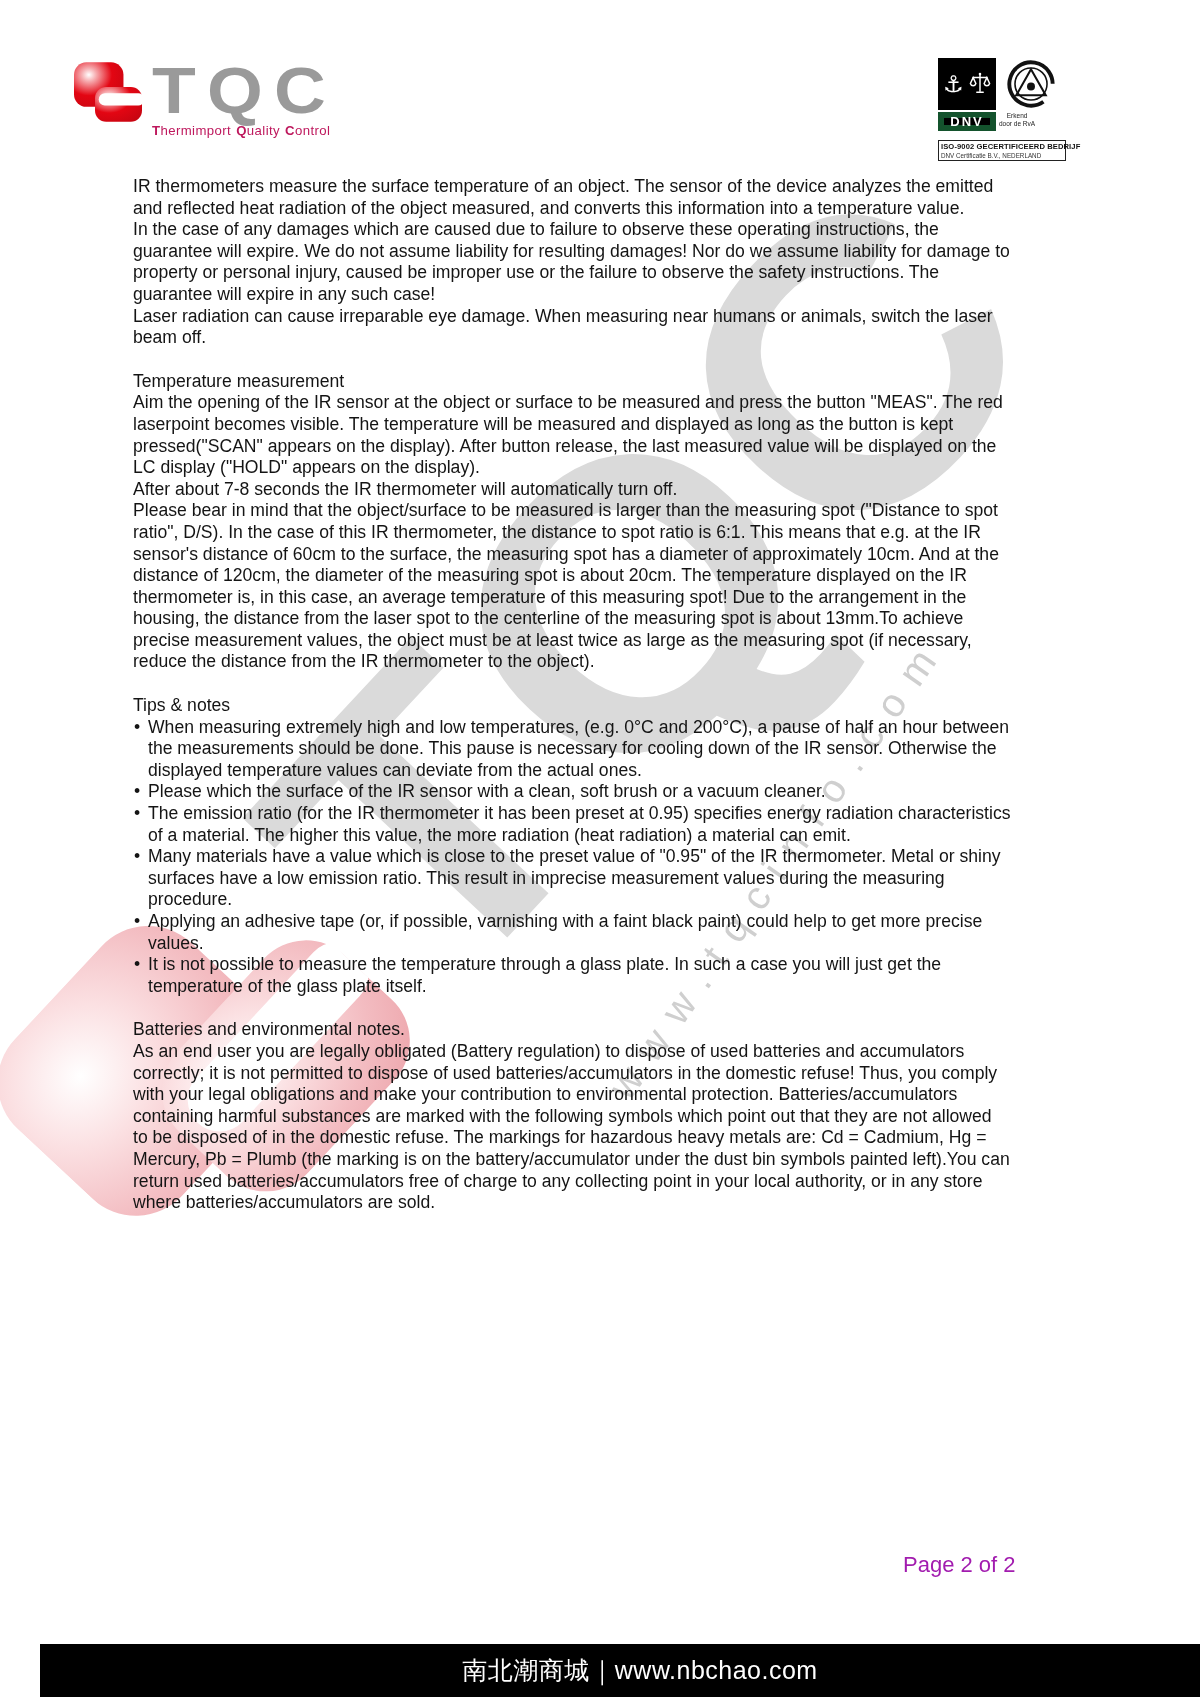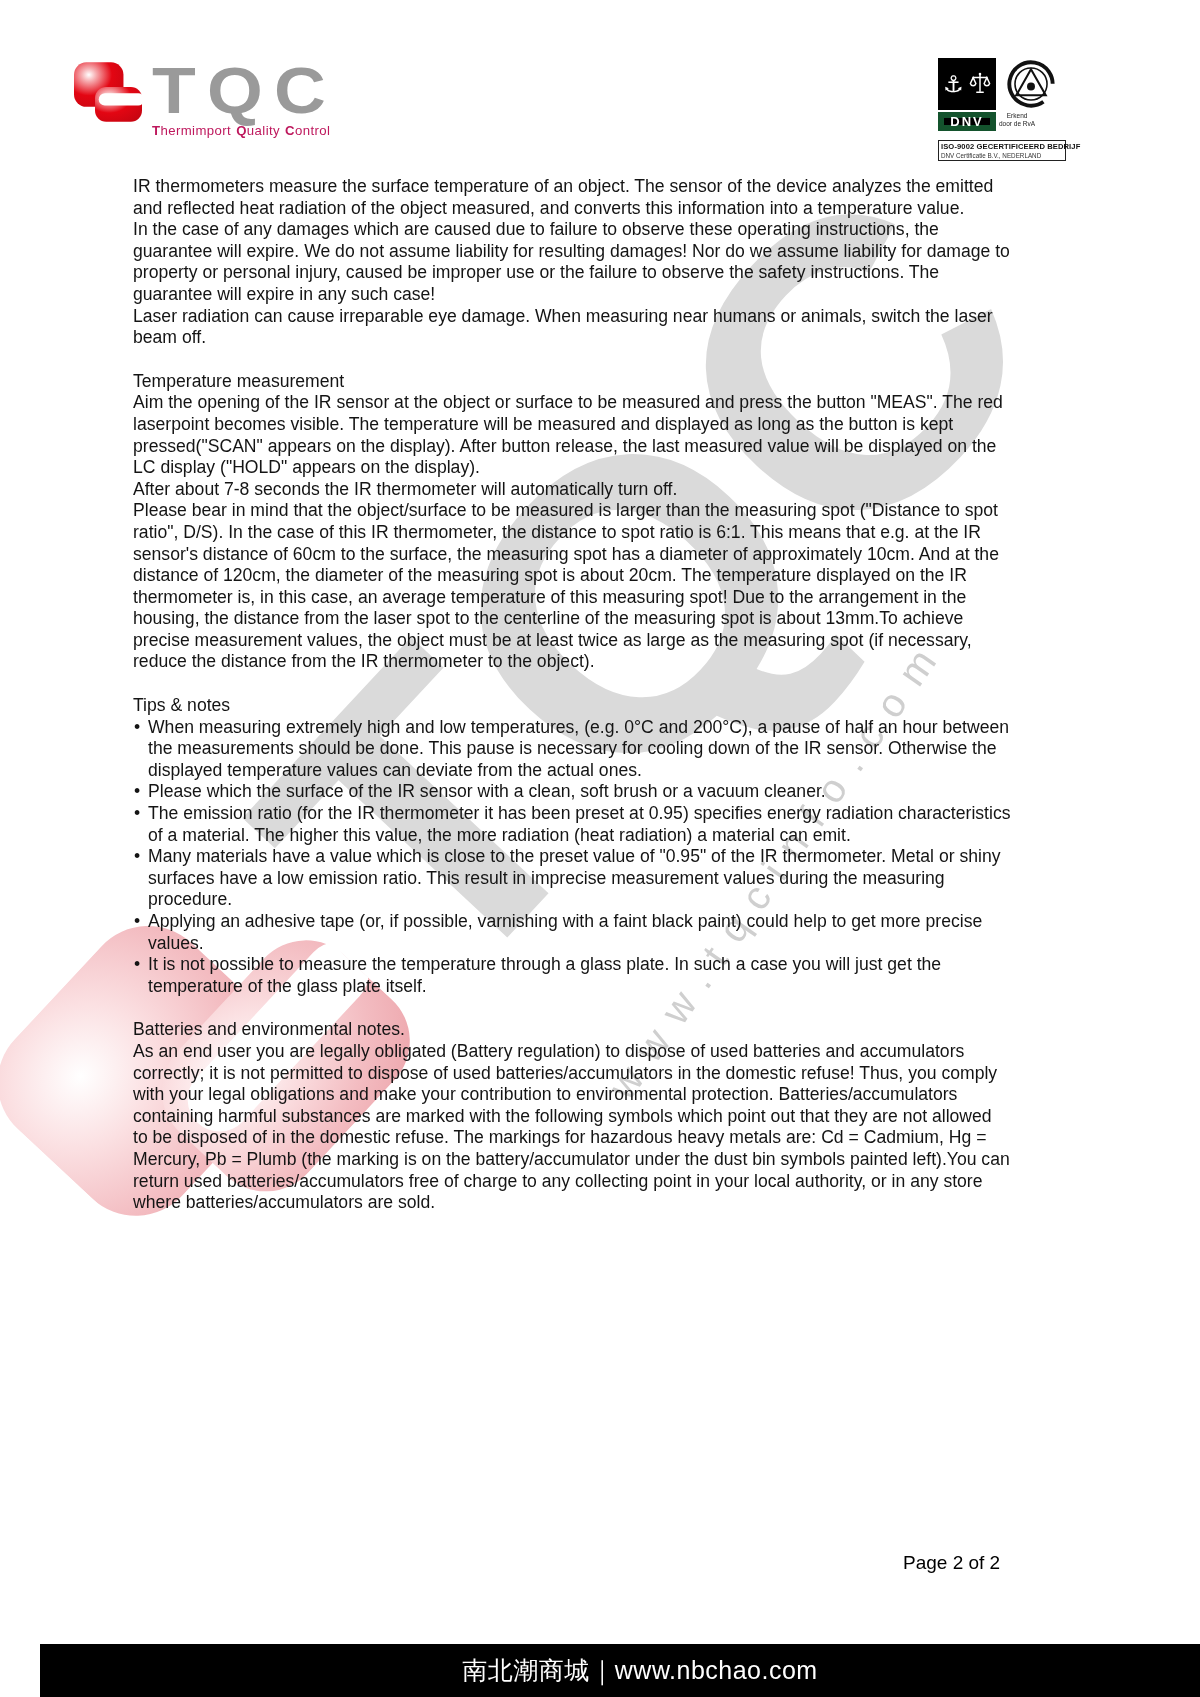--- a/index.html
+++ b/index.html
@@ -41,21 +41,21 @@
   .iso-line{font-size:7.6px;font-weight:bold;color:#111;white-space:nowrap;letter-spacing:.1px;}
   .org-line{font-size:6.3px;color:#333;white-space:nowrap;margin-top:1px;}
   
   .content{position:absolute;left:133px;top:176px;width:878px;z-index:1;
       font-size:17.6px;line-height:21.6px;}
   .content p{margin:0;}
   .content h3{font-size:17.6px;line-height:21.6px;font-weight:normal;margin:22px 0 0 0;}
   .bullet{position:relative;padding-left:15px;}
   .bullet::before{content:"\2022";position:absolute;left:1px;top:0;}
   
-  .page-num{position:absolute;left:903px;top:1552px;font-size:19px;color:#000000;z-index:1;}
+  .page-num{position:absolute;left:903px;top:1552px;font-size:22px;color:#a21caf;z-index:1;}
   .bottom-bar{position:absolute;left:0;bottom:0;width:1200px;height:53px;background:#000;
       display:flex;align-items:center;justify-content:center;z-index:3;margin-left:40px;}
   .bottom-bar span{color:#fff;font-size:25px;letter-spacing:.5px;
       font-family:"Liberation Sans","DejaVu Sans",sans-serif;}
 </style>
 </head>
 <body>
 
 <div class="page">
 

